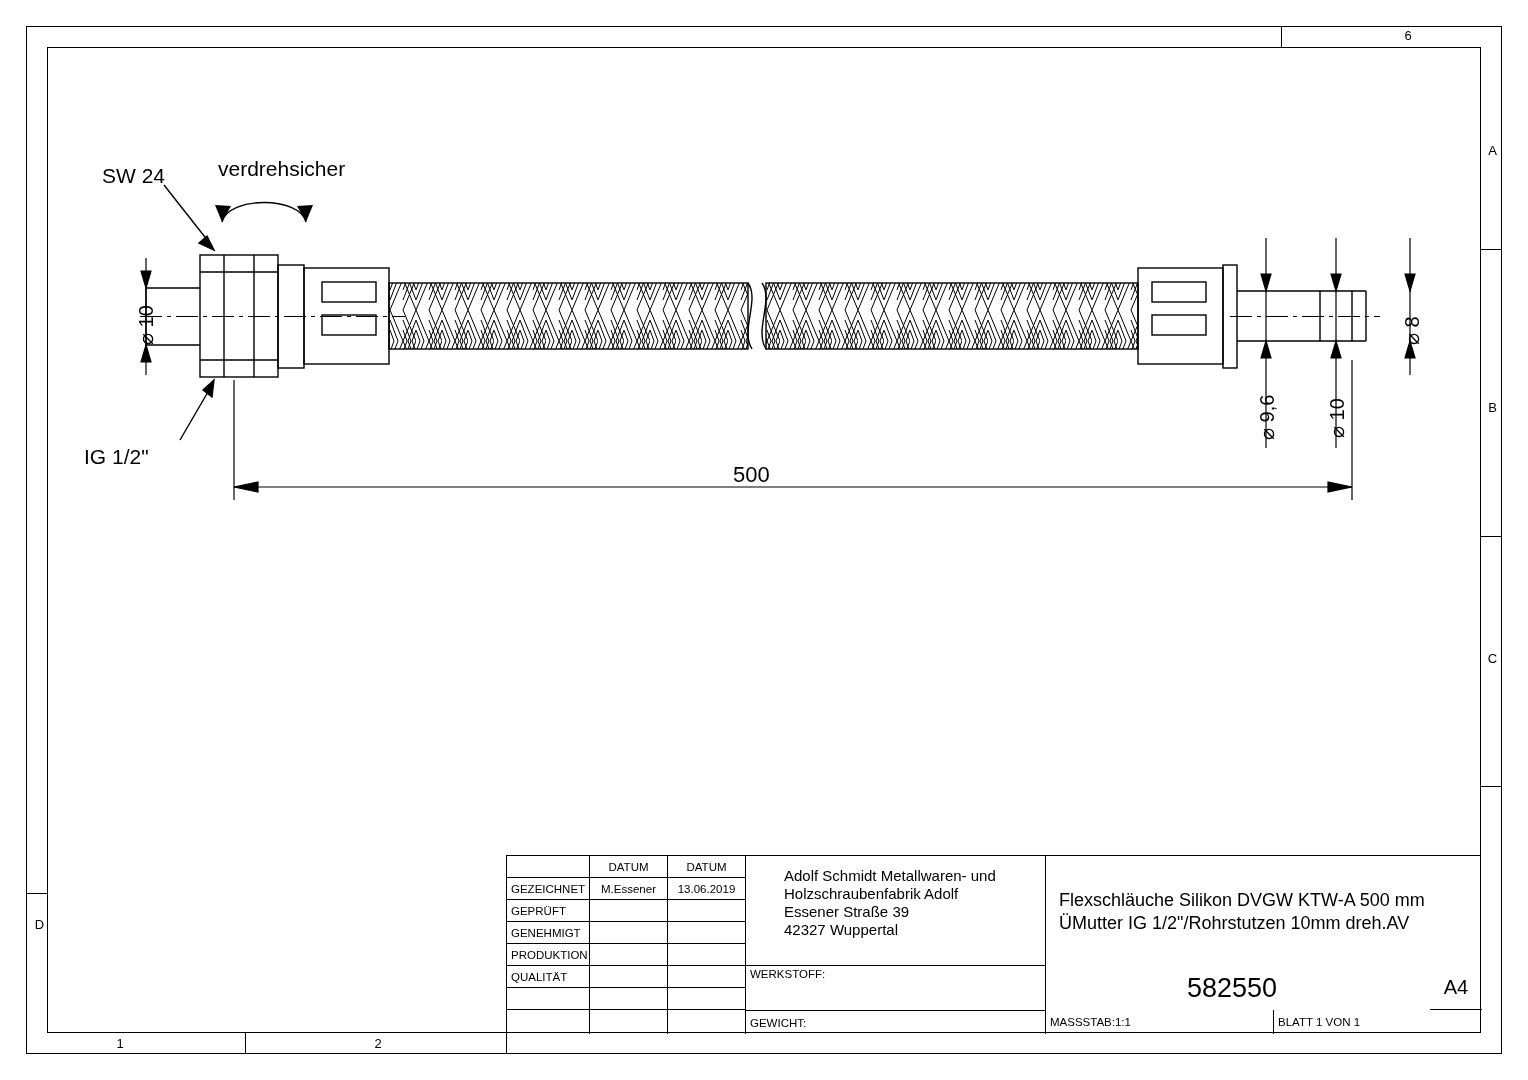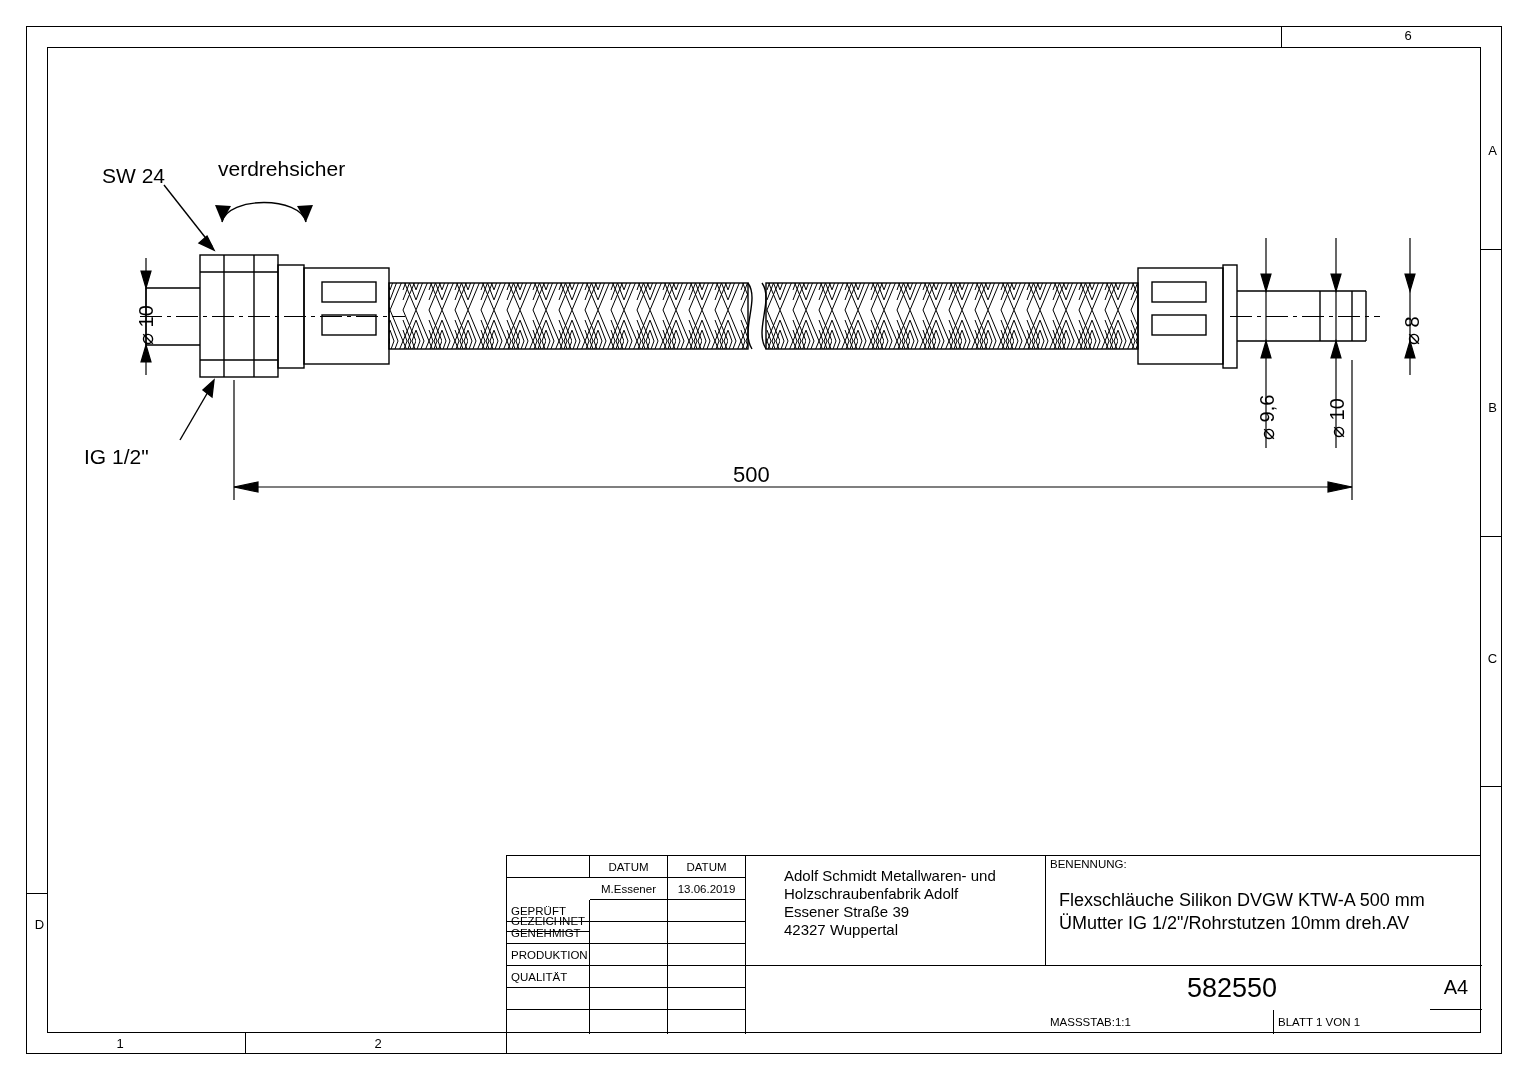--- a/index.html
+++ b/index.html
@@ -273,21 +273,21 @@
     </div>
   </div>
 
   <div class="tb" style="left:506px; top:855px; width:975px; height:178px;">
 
     <div class="tb-cell center nb-r" style="left:0; top:0; width:83px; height:22px;"></div>
     <div class="tb-cell center" style="left:0; top:0; width:83px; height:22px; border-right:1.1px solid #000;"></div>
     <div class="tb-cell center" style="left:83px; top:0; width:78px; height:22px;">DATUM</div>
     <div class="tb-cell center" style="left:161px; top:0; width:78px; height:22px;">DATUM</div>
 
-    <div class="tb-cell" style="left:0; top:22px; width:83px; height:22px;margin-top:32px;">GEZEICHNET</div>
+    <div class="tb-cell" style="left:0; top:22px; width:83px; height:22px;">GEZEICHNET</div>
     <div class="tb-cell center" style="left:83px; top:22px; width:78px; height:22px;">M.Essener</div>
     <div class="tb-cell center" style="left:161px; top:22px; width:78px; height:22px;">13.06.2019</div>
 
     <div class="tb-cell" style="left:0; top:44px; width:83px; height:22px;">GEPRÜFT</div>
     <div class="tb-cell center" style="left:83px; top:44px; width:78px; height:22px;"></div>
     <div class="tb-cell center" style="left:161px; top:44px; width:78px; height:22px;"></div>
 
     <div class="tb-cell" style="left:0; top:66px; width:83px; height:22px;">GENEHMIGT</div>
     <div class="tb-cell center" style="left:83px; top:66px; width:78px; height:22px;"></div>
     <div class="tb-cell center" style="left:161px; top:66px; width:78px; height:22px;"></div>
@@ -307,25 +307,28 @@
     <div class="tb-cell nb-b" style="left:0; top:154px; width:83px; height:24px;"></div>
     <div class="tb-cell center nb-b" style="left:83px; top:154px; width:78px; height:24px;"></div>
     <div class="tb-cell center nb-b" style="left:161px; top:154px; width:78px; height:24px;"></div>
 
     <div class="tb-cell" style="left:239px; top:0; width:300px; height:110px;"></div>
     <div class="addr" style="left:277px; top:10px;">Adolf Schmidt Metallwaren- und</div>
     <div class="addr" style="left:277px; top:28px;">Holzschraubenfabrik Adolf</div>
     <div class="addr" style="left:277px; top:46px;">Essener Straße 39</div>
     <div class="addr" style="left:277px; top:64px;">42327 Wuppertal</div>
 
-
-
-    <div class="tb-cell" style="left:539px; top:0; width:436px; height:110px; border-right:none; align-items:flex-start;">
-      <span style="font-size:11.5px;">BENENNUNG:</span>
-    </div>
+    <div class="tb-cell" style="left:239px; top:110px; width:300px; height:68px; border-bottom:none; align-items:flex-start;">
+      <span style="font-size:11.5px;">WERKSTOFF:</span>
+    </div>
+
+    <div class="tb-cell" style="left:239px; top:154px; width:300px; height:24px; border-bottom:none; border-top:1.1px solid #000;">
+      <span style="font-size:11.5px;">GEWICHT:</span>
+    </div>
+
     <div class="benenn" style="left:552px; top:33px;">Flexschläuche Silikon DVGW KTW-A  500 mm</div>
     <div class="benenn" style="left:552px; top:56px;">ÜMutter IG 1/2"/Rohrstutzen 10mm dreh.AV</div>
 
     <div class="bignum" style="left:680px; top:117px;">582550</div>
 
     <div class="tb-cell center" style="left:923px; top:110px; width:52px; height:44px; border-right:none;">
       <span class="a4" style="position:static; font-size:20px;">A4</span>
     </div>
 
     <div class="tb-cell nb-b" style="left:539px; top:154px; width:228px; height:24px;">MASSSTAB:1:1</div>

